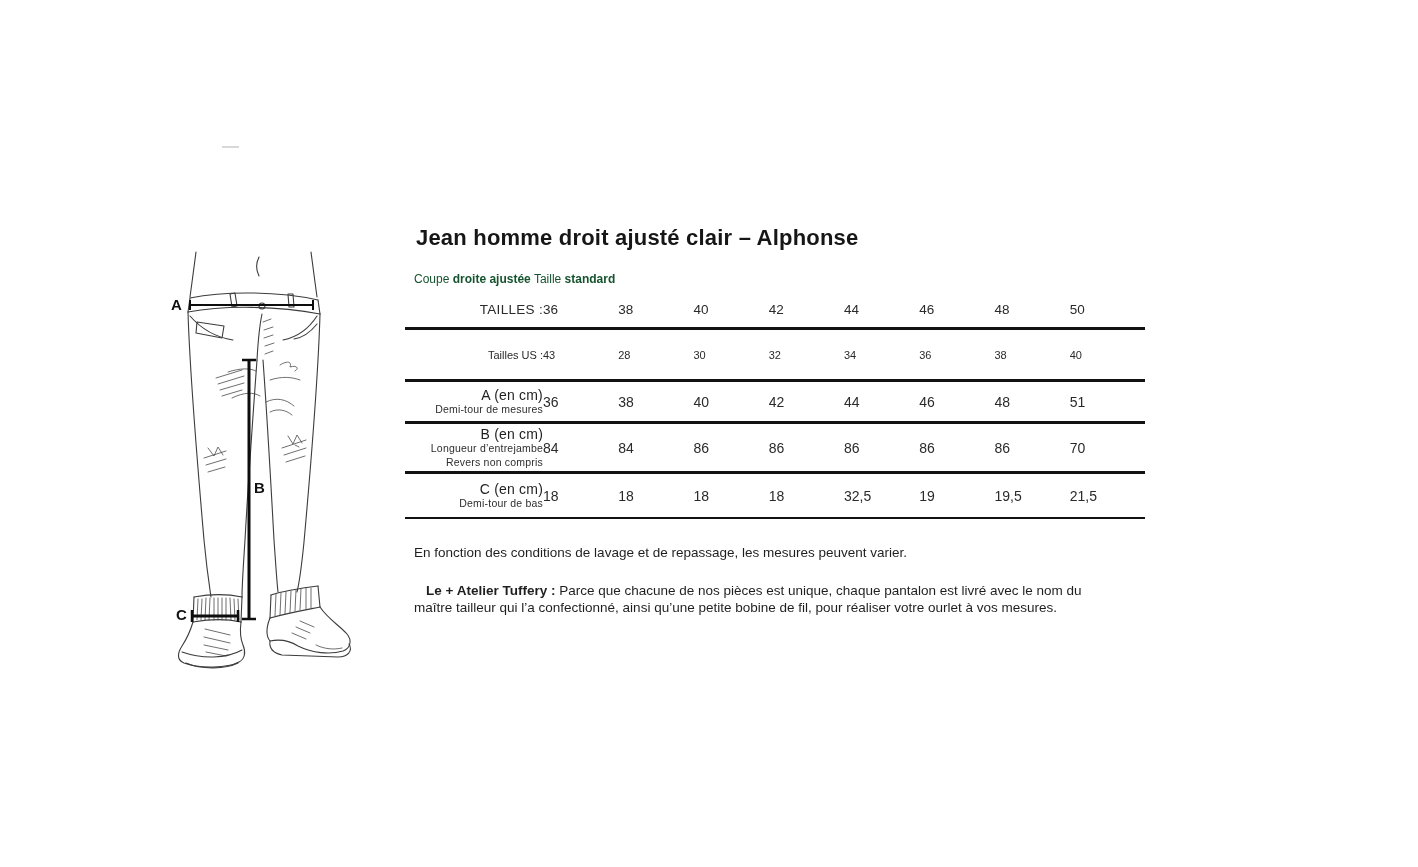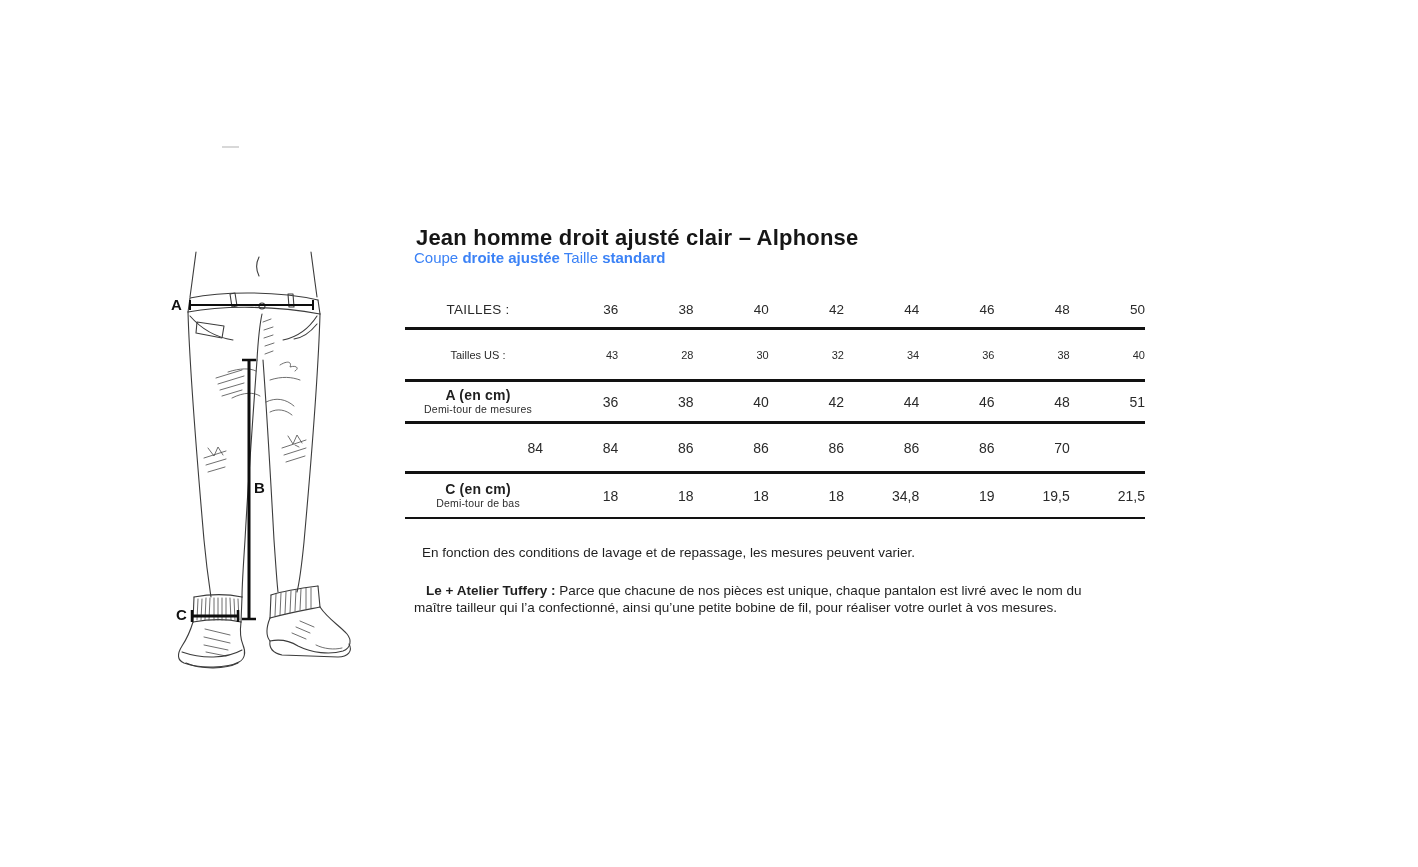--- a/index.html
+++ b/index.html
@@ -8,44 +8,44 @@
 
   
   .sketch-wrap { position:absolute; left:120px; top:140px; width:240px; height:530px; }
   .measure-label { position:absolute; font-size:15px; font-weight:700; color:#111; letter-spacing:.5px; }
   #label-a { left:171px; top:296px; }
   #label-b { left:254px; top:479px; }
   #label-c { left:176px; top:606px; }
 
   
   .page-title { position:absolute; left:416px; top:225px; font-size:22px; font-weight:700; color:#161616; letter-spacing:.2px; }
-  .page-subtitle { position:absolute; left:414px; top:249px; font-size:15px; color:#3b82f6; }
+  .page-subtitle { position:absolute; left:414px; top:272px; font-size:12px; color:#14532d; }
   .page-subtitle b { font-weight:700; }
 
   
   .size-table { position:absolute; left:405px; top:292px; width:740px; }
   .trow { display:grid; grid-template-columns:138px repeat(8,1fr); align-items:center; }
-  .trow .cell { text-align:right; color:#2a2a2a; }
-  .trow .labelcell { text-align:center; padding-left:8px; }
+  .trow .cell { text-align:left; color:#2a2a2a; }
+  .trow .labelcell { text-align:right; padding-left:8px; }
   .row-tailles { height:38px; border-bottom:3px solid #121212; font-size:13px; }
   .row-tailles .labelcell { font-size:13px; letter-spacing:.3px; }
   .row-tailles .cell { font-size:13.5px; }
   .row-us { height:52px; border-bottom:3px solid #121212; }
   .row-us .labelcell { font-size:11px; }
   .row-us .cell { font-size:11px; }
   .row-data { border-bottom:3px solid #121212; }
   .row-data .cell { font-size:14px; }
   .row-a { height:42px; }
   .row-b { height:50px; }
   .row-c { height:45px; border-bottom-width:2px; }
-  .rowlabel-main { font-size:14px; color:#1f1f1f; letter-spacing:.2px;font-weight:bold; }
+  .rowlabel-main { font-size:14px; color:#1f1f1f; letter-spacing:.2px; }
   .rowlabel-sub { font-size:10.5px; color:#2d2d2d; line-height:1.3; letter-spacing:.2px; }
 
   
-  .note-1 { position:absolute; left:414px; top:545px; width:720px; font-size:13.5px; color:#1f1f1f;margin-left:8px; }
+  .note-1 { position:absolute; left:414px; top:545px; width:720px; font-size:13.5px; color:#1f1f1f; }
   .note-2 { position:absolute; left:414px; top:582px; width:708px; font-size:13.5px; line-height:1.28; color:#1f1f1f; }
   .note-2 b { font-weight:700;margin-left:12px; }
 
   svg .ink { stroke:#3c3c3c; stroke-width:1.1; fill:none; stroke-linecap:round; stroke-linejoin:round; }
   svg .ink-thin { stroke:#4a4a4a; stroke-width:.8; fill:none; stroke-linecap:round; }
   svg .meas { stroke:#0d0d0d; fill:none; }
 </style>
 </head>
 <body>
 
@@ -190,40 +190,45 @@
     <div class="cell">38</div>
     <div class="cell">40</div>
     <div class="cell">42</div>
     <div class="cell">44</div>
     <div class="cell">46</div>
     <div class="cell">48</div>
     <div class="cell">51</div>
   </div>
 
   <div class="trow row-data row-b">
+    <div class="cell labelcell">
+      <div class="rowlabel-main">B (en cm)</div>
+      <div class="rowlabel-sub">Longueur d’entrejambe</div>
+      <div class="rowlabel-sub">Revers non compris</div>
+    </div>
     <div class="cell">84</div>
     <div class="cell">84</div>
     <div class="cell">86</div>
     <div class="cell">86</div>
     <div class="cell">86</div>
     <div class="cell">86</div>
     <div class="cell">86</div>
     <div class="cell">70</div>
   </div>
 
   <div class="trow row-data row-c">
     <div class="cell labelcell">
       <div class="rowlabel-main">C (en cm)</div>
       <div class="rowlabel-sub">Demi-tour de bas</div>
     </div>
     <div class="cell">18</div>
     <div class="cell">18</div>
     <div class="cell">18</div>
     <div class="cell">18</div>
-    <div class="cell">34,8</div>
+    <div class="cell">32,5</div>
     <div class="cell">19</div>
     <div class="cell">19,5</div>
     <div class="cell">21,5</div>
   </div>
 
 </div>
 
 <p class="note-1">En fonction des conditions de lavage et de repassage, les mesures peuvent varier.</p>
 <p class="note-2">
   <b>Le + Atelier Tuffery :</b>

